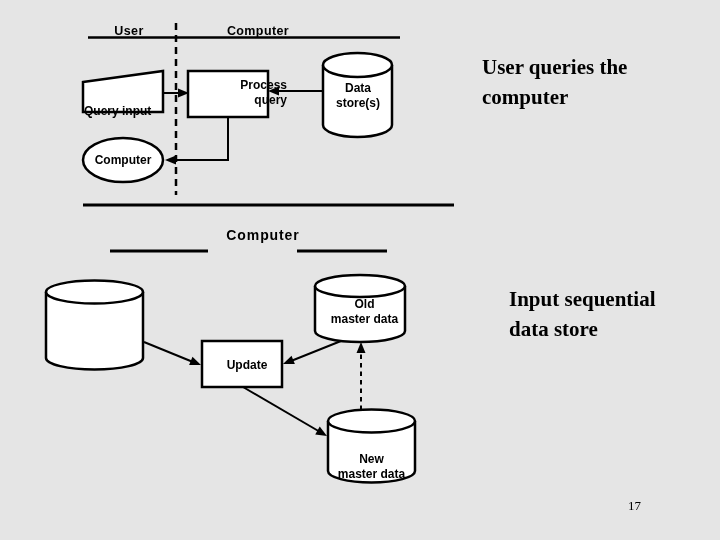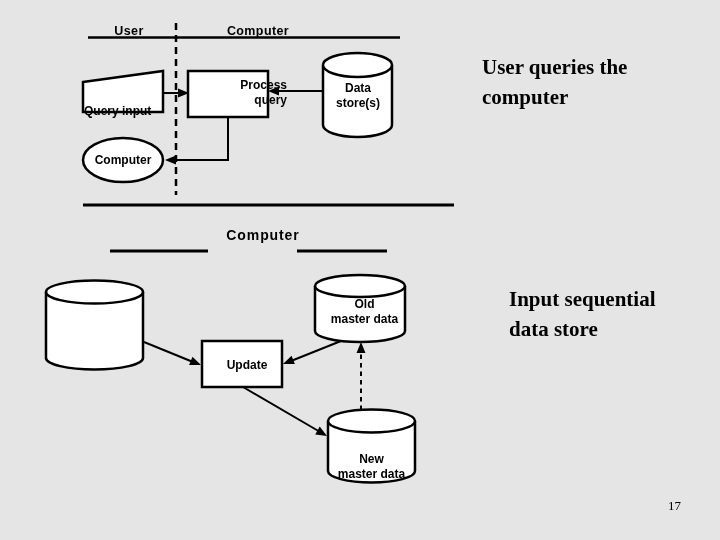--- a/index.html
+++ b/index.html
@@ -113,15 +113,15 @@
   <div class="lbl node" style="left:327px; top:452px; width:89px;">
     <div>New</div>
     <div>master data</div>
   </div>
 
   <div class="lbl annot" style="left:509px; top:284px; width:210px;">
     <div>Input sequential</div>
     <div>data store</div>
   </div>
 
-  <div class="lbl pg" style="left:668px; top:498px; width:24px; text-align:left;">17</div>
+  <div class="lbl pg" style="left:628px; top:498px; width:24px; text-align:left;">17</div>
 
 </div>
 
 </body></html>

